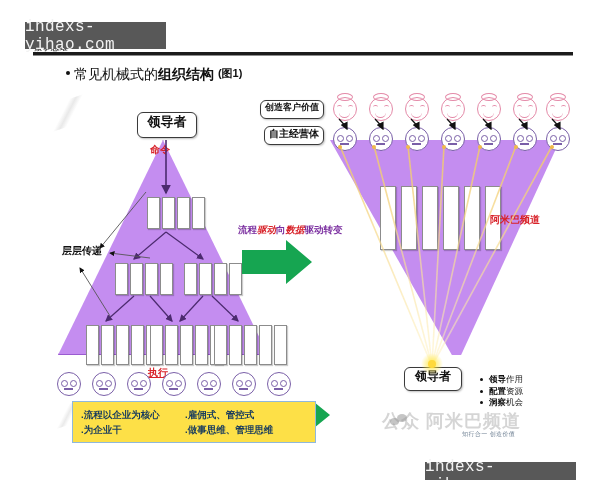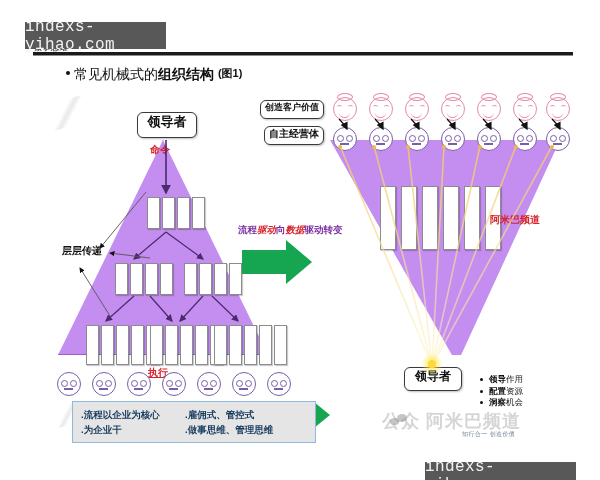--- a/index.html
+++ b/index.html
@@ -88,21 +88,21 @@
 
   
   #inv-pyramid{
     position:absolute;left:330px;top:140px;width:230px;height:215px;
     background:#c48df0;
     clip-path:polygon(0 0,100% 0,57% 100%,53% 100%);
   }
 
   
   .cmp-box{
-    position:absolute;background:#e5e5e5;border:1px solid #8fb8dc;
+    position:absolute;background:#fde047;border:1px solid #8fb8dc;
     font-size:9.5px;font-weight:bold;color:#163a5e;
     padding:5px 8px;line-height:15px;white-space:nowrap;
   }
   .cmp-box .col{display:inline-block;vertical-align:top;}
   .cmp-box .col.c1{width:104px;}
   #cmp-left{left:72px;top:401px;width:226px;}
   #cmp-right{left:330px;top:401px;width:218px;}
 
   
   #leader-bullets{position:absolute;left:464px;top:358px;font-size:8.5px;line-height:11.5px;color:#111;}

